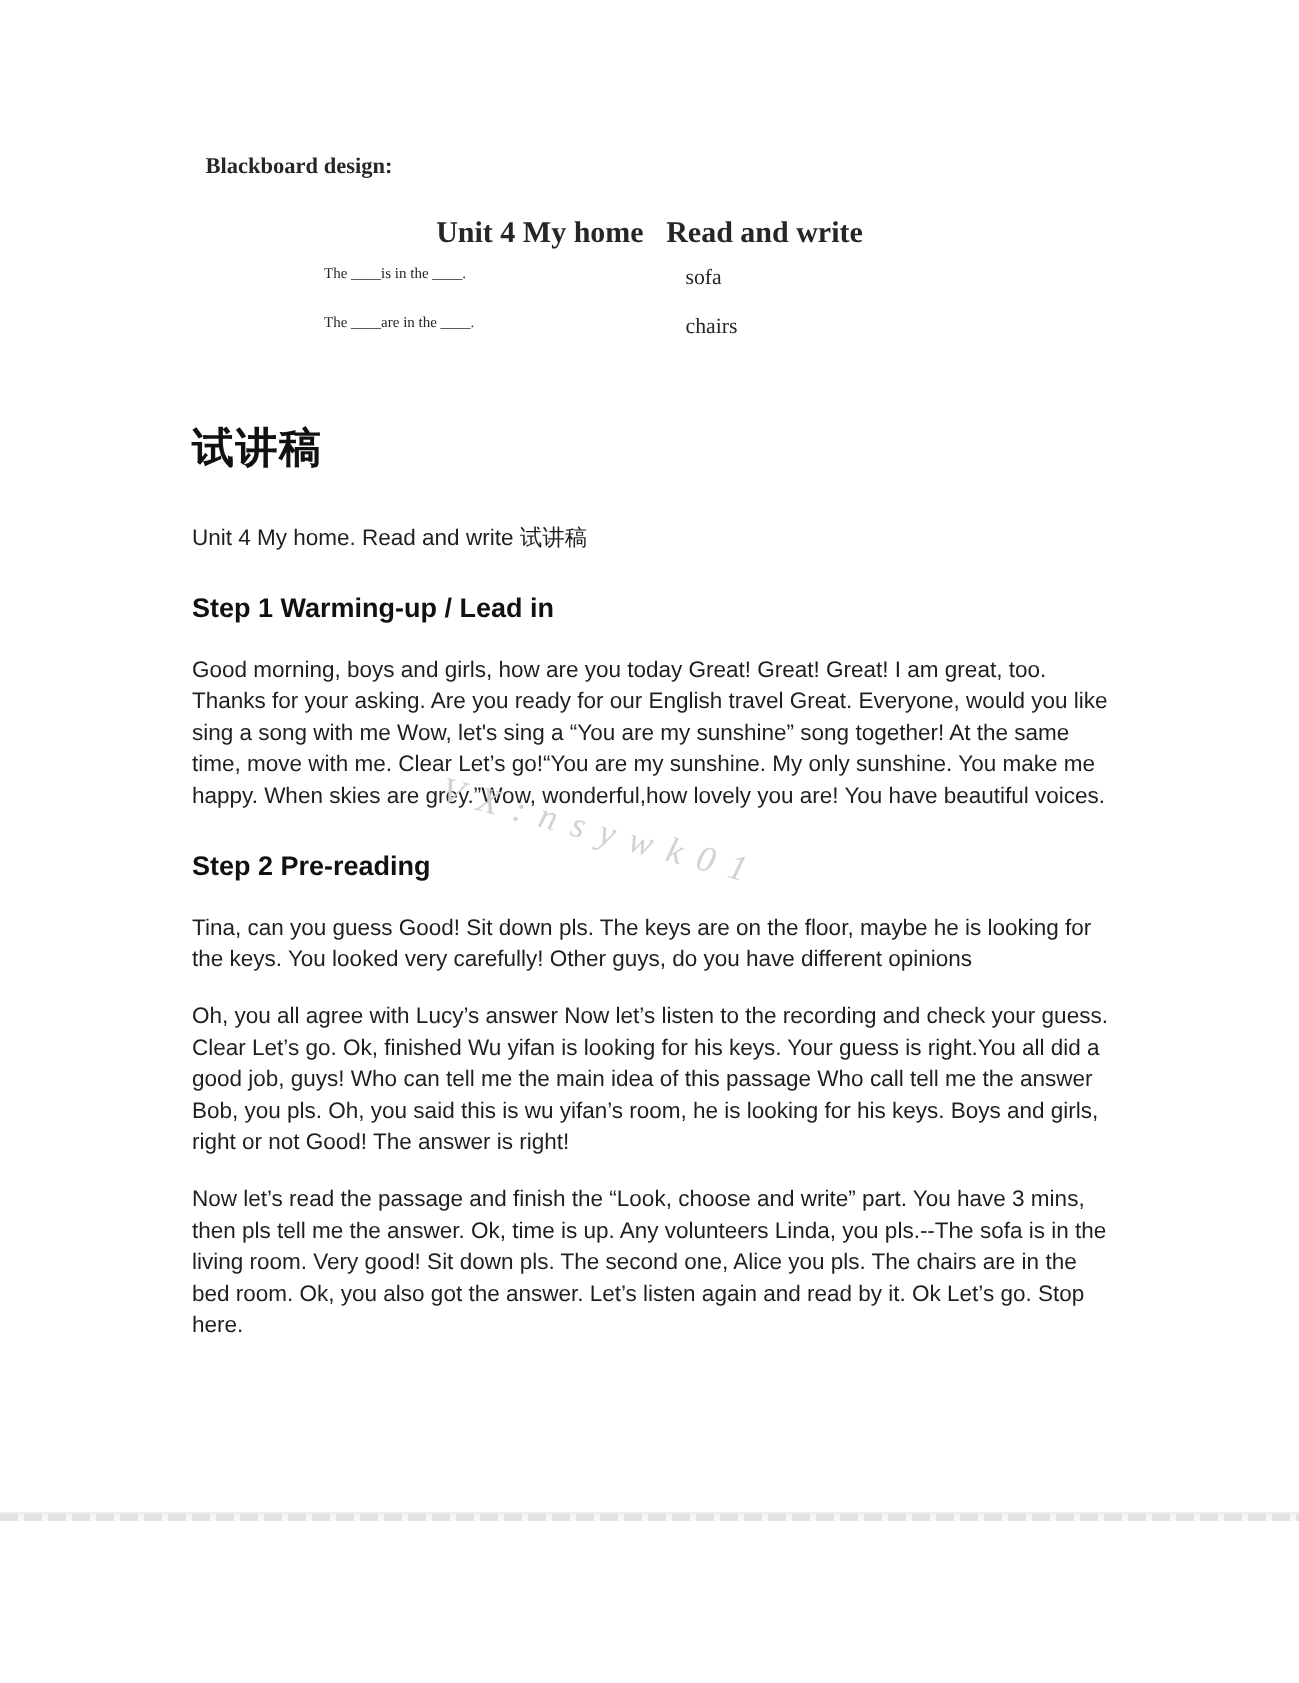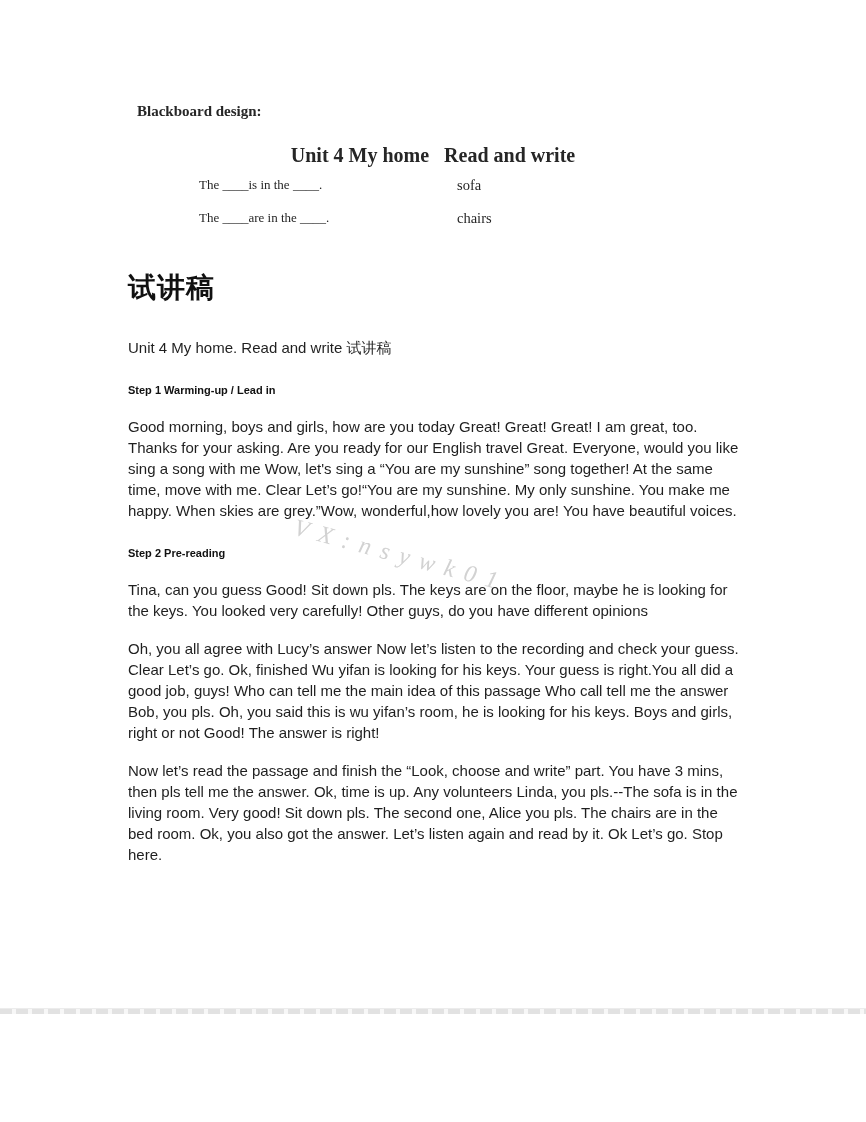--- a/index.html
+++ b/index.html
@@ -31,46 +31,46 @@
   .bb-title {
     position: absolute;
     left: 0; top: 144px;
     width: 100%;
     margin: 0;
     text-align: center;
     font-weight: 700;
     font-size: 20px;
     white-space: pre;
   }
-  .bb-sentence { position: absolute; left: 199px; font-size: 13px; }
+  .bb-sentence { position: absolute; left: 216px; font-size: 10px; }
   .bb-word     { position: absolute; left: 457px; font-size: 14.5px; }
   .bb-r0 { top: 177px; }
   .bb-r1 { top: 210px; text-align: right; }
 
   
   .main {
     position: absolute;
-    left: 128px; top: 269px;
+    left: 128px; top: 280px;
     width: 614px;
   }
   .doc-title {
     margin: 0 0 30px 0;
     font-size: 28px;
     font-weight: 700;
     letter-spacing: 1px;
     color: #111;
   }
   .subtitle {
     margin: 0 0 26px 0;
     font-size: 15px;
     line-height: 21px;
   }
   .step-heading {
     margin: 26px 0 20px 0;
-    font-size: 11px;
+    font-size: 18px;
     font-weight: 700;
     color: #111;
   }
   .para {
     margin: 0 0 17px 0;
     font-size: 15px;
     line-height: 21px;
   }
 
   

